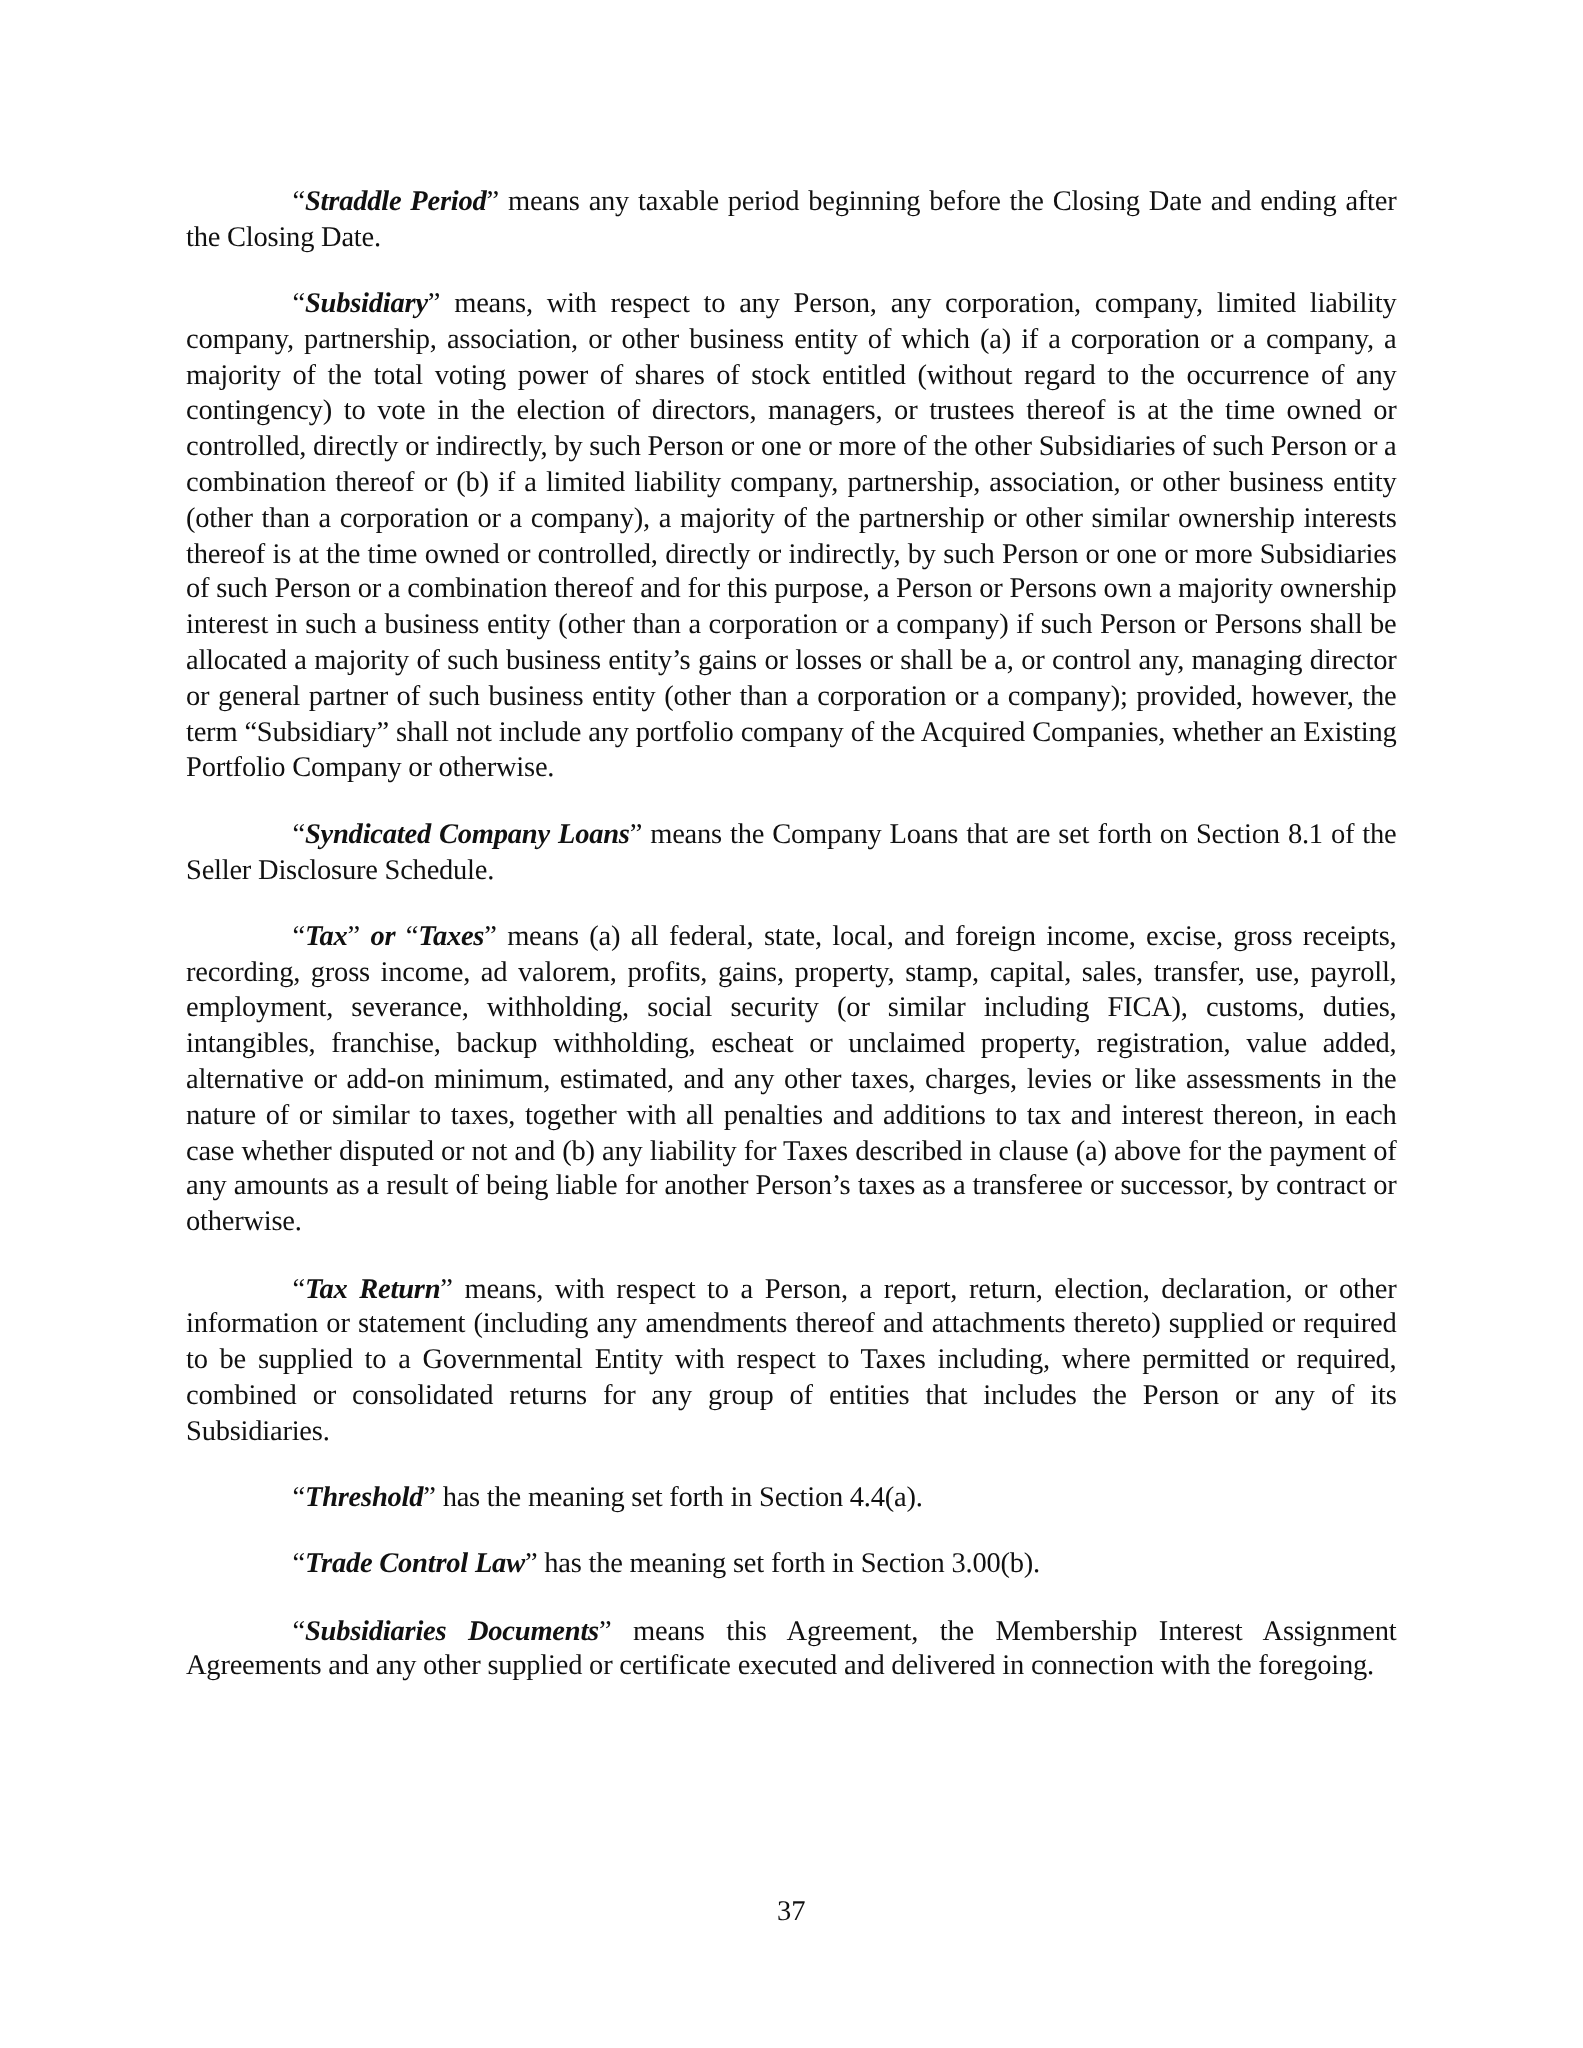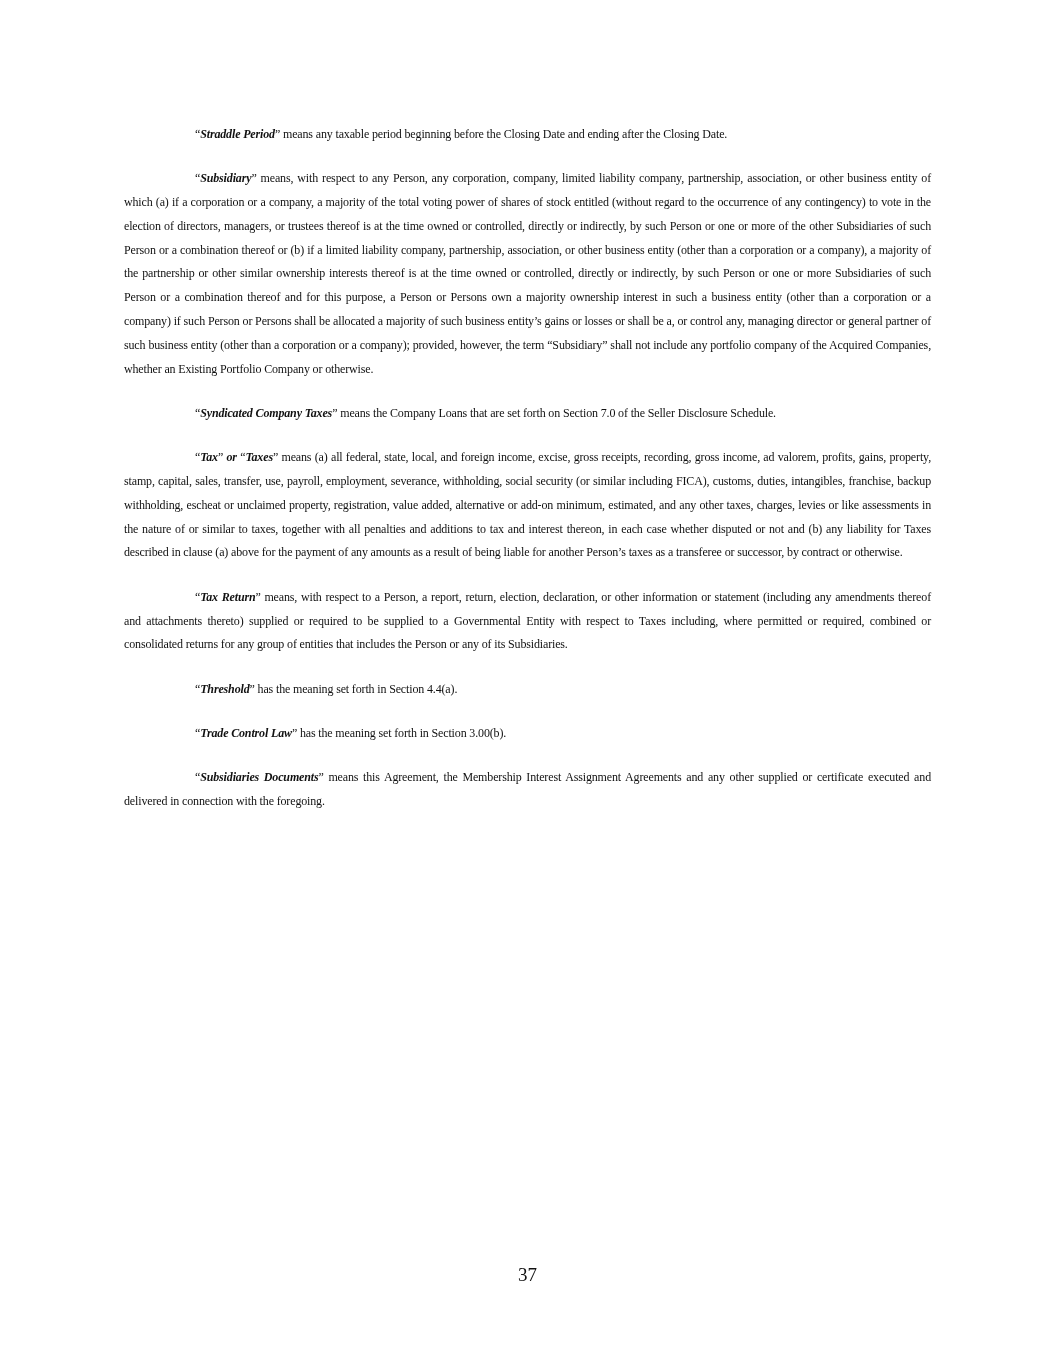--- a/index.html
+++ b/index.html
@@ -15,21 +15,21 @@
     font-family: "Liberation Serif", "DejaVu Serif", serif;
     color: #111111;
   }
   .page {
     position: absolute;
     left: 124px;
     top: 123px;
     width: 807px;
   }
   .para {
-    font-size: 12px;
+    font-size: 19px;
     line-height: 23.8px;
     text-align: justify;
     text-indent: 71px;
     margin: 0 0 20.5px 0;
     letter-spacing: -0.15px;
   }
   .term {
     font-weight: bold;
     font-style: italic;
   }
@@ -47,21 +47,21 @@
 </style>
 </head>
 <body>
 
 <div class="page">
 
   <p class="para"><span>“</span><span class="term">Straddle Period</span><span>”</span><span> means any taxable period beginning before the Closing Date and ending after the Closing Date.</span></p>
 
   <p class="para"><span>“</span><span class="term">Subsidiary</span><span>”</span><span> means, with respect to any Person, any corporation, company, limited liability company, partnership, association, or other business entity of which (a) if a corporation or a company, a majority of the total voting power of shares of stock entitled (without regard to the occurrence of any contingency) to vote in the election of directors, managers, or trustees thereof is at the time owned or controlled, directly or indirectly, by such Person or one or more of the other Subsidiaries of such Person or a combination thereof or (b) if a limited liability company, partnership, association, or other business entity (other than a corporation or a company), a majority of the partnership or other similar ownership interests thereof is at the time owned or controlled, directly or indirectly, by such Person or one or more Subsidiaries of such Person or a combination thereof and for this purpose, a Person or Persons own a majority ownership interest in such a business entity (other than a corporation or a company) if such Person or Persons shall be allocated a majority of such business entity’s gains or losses or shall be a, or control any, managing director or general partner of such business entity (other than a corporation or a company); </span><span class="u">provided</span><span>, </span><span class="u">however</span><span>, the term “Subsidiary” shall not include any portfolio company of the Acquired Companies, whether an Existing Portfolio Company or otherwise.</span></p>
 
-  <p class="para"><span>“</span><span class="term">Syndicated Company Taxes</span><span>”</span><span> means the Company Loans that are set forth on </span><span class="u">Section 7.0</span><span> of the Seller Disclosure Schedule.</span></p>
+  <p class="para"><span>“</span><span class="term">Syndicated Company Loans</span><span>”</span><span> means the Company Loans that are set forth on </span><span class="u">Section 8.1</span><span> of the Seller Disclosure Schedule.</span></p>
 
   <p class="para"><span>“</span><span class="term">Tax</span><span>”</span><span class="term"> or </span><span>“</span><span class="term">Taxes</span><span>”</span><span> means (a) all federal, state, local, and foreign income, excise, gross receipts, recording, gross income, ad valorem, profits, gains, property, stamp, capital, sales, transfer, use, payroll, employment, severance, withholding, social security (or similar including FICA), customs, duties, intangibles, franchise, backup withholding, escheat or unclaimed property, registration, value added, alternative or add-on minimum, estimated, and any other taxes, charges, levies or like assessments in the nature of or similar to taxes, together with all penalties and additions to tax and interest thereon, in each case whether disputed or not and (b) any liability for Taxes described in clause (a) above for the payment of any amounts as a result of being liable for another Person’s taxes as a transferee or successor, by contract or otherwise.</span></p>
 
   <p class="para"><span>“</span><span class="term">Tax Return</span><span>”</span><span> means, with respect to a Person, a report, return, election, declaration, or other information or statement (including any amendments thereof and attachments thereto) supplied or required to be supplied to a Governmental Entity with respect to Taxes including, where permitted or required, combined or consolidated returns for any group of entities that includes the Person or any of its Subsidiaries.</span></p>
 
   <p class="para"><span>“</span><span class="term">Threshold</span><span>”</span><span> has the meaning set forth in </span><span class="u">Section 4.4(a)</span><span>.</span></p>
 
   <p class="para"><span>“</span><span class="term">Trade Control Law</span><span>”</span><span> has the meaning set forth in </span><span class="u">Section 3.00(b)</span><span>.</span></p>
 
   <p class="para"><span>“</span><span class="term">Subsidiaries Documents</span><span>”</span><span> means this Agreement, the Membership Interest Assignment Agreements and any other supplied or certificate executed and delivered in connection with the foregoing.</span></p>

